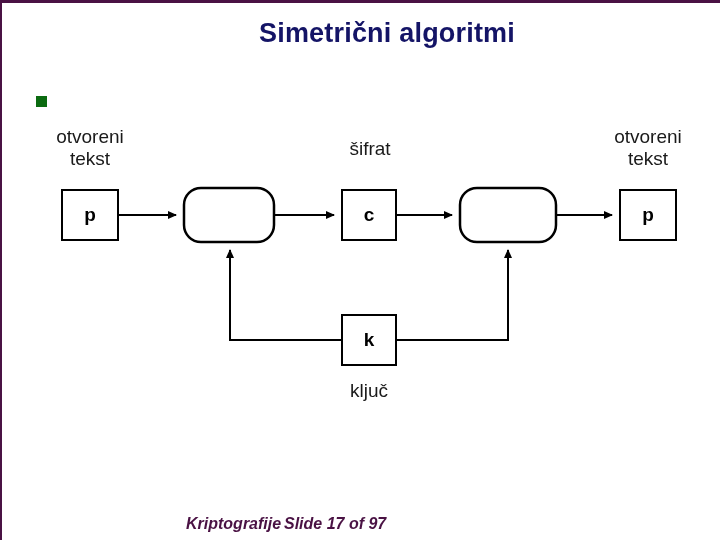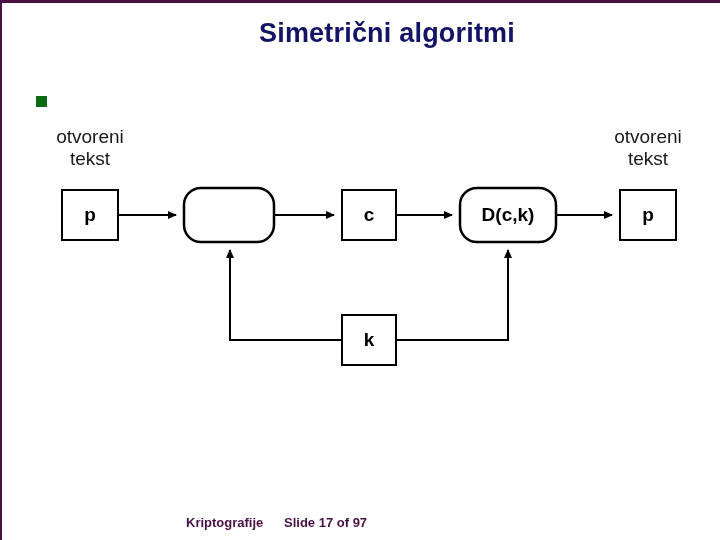--- a/index.html
+++ b/index.html
@@ -92,24 +92,25 @@
   
   #footer {
     position: absolute;
     left: 0; top: 512px;
     width: 720px;
     height: 22px;
   }
   .footer-text {
     position: absolute;
     font-family: "Liberation Sans", sans-serif;
-    font-size: 13px;
+    font-size: 16px;
     font-weight: bold;
     color: #4a1244;
     white-space: nowrap;
+    font-style: italic;
   }
   #footer-course { left: 186px; top: 3px; }
   #footer-slide  { left: 284px; top: 3px; }
 </style>
 </head>
 <body>
 
 <div id="slide">
 
   <div id="border-top"></div>
@@ -153,37 +154,38 @@
       <polyline points="342,222 230,222 230,132" fill="none" stroke="#000000" stroke-width="2" marker-end="url(#arrowhead)"></polyline>
 
       <polyline points="396,222 508,222 508,132" fill="none" stroke="#000000" stroke-width="2" marker-end="url(#arrowhead)"></polyline>
     </svg>
 
     <div class="node-text" style="left:62px; top:86px; width:56px;">p</div>
 
 
     <div class="node-text" style="left:342px; top:86px; width:54px;">c</div>
 
-    <div class="node-text" style="left:460px; top:86px; width:96px;">D(c,k)</div>
 
     <div class="node-text" style="left:620px; top:86px; width:56px;">p</div>
 
     <div class="node-text" style="left:342px; top:211px; width:54px;">k</div>
 
     <div class="dgm-label" style="left:38px; top:8px; width:104px;">
       <div>otvoreni</div>
       <div>tekst</div>
     </div>
 
+    <div class="dgm-label" style="left:320px; top:20px; width:100px;">šifrat</div>
 
     <div class="dgm-label" style="left:596px; top:8px; width:104px;">
       <div>otvoreni</div>
       <div>tekst</div>
     </div>
 
+    <div class="dgm-label" style="left:319px; top:262px; width:100px;">ključ</div>
   </div>
 
   <div id="footer">
     <div class="footer-text" id="footer-course">Kriptografije</div>
     <div class="footer-text" id="footer-slide">Slide 17 of 97</div>
   </div>
 
 </div>
 
 </body></html>

